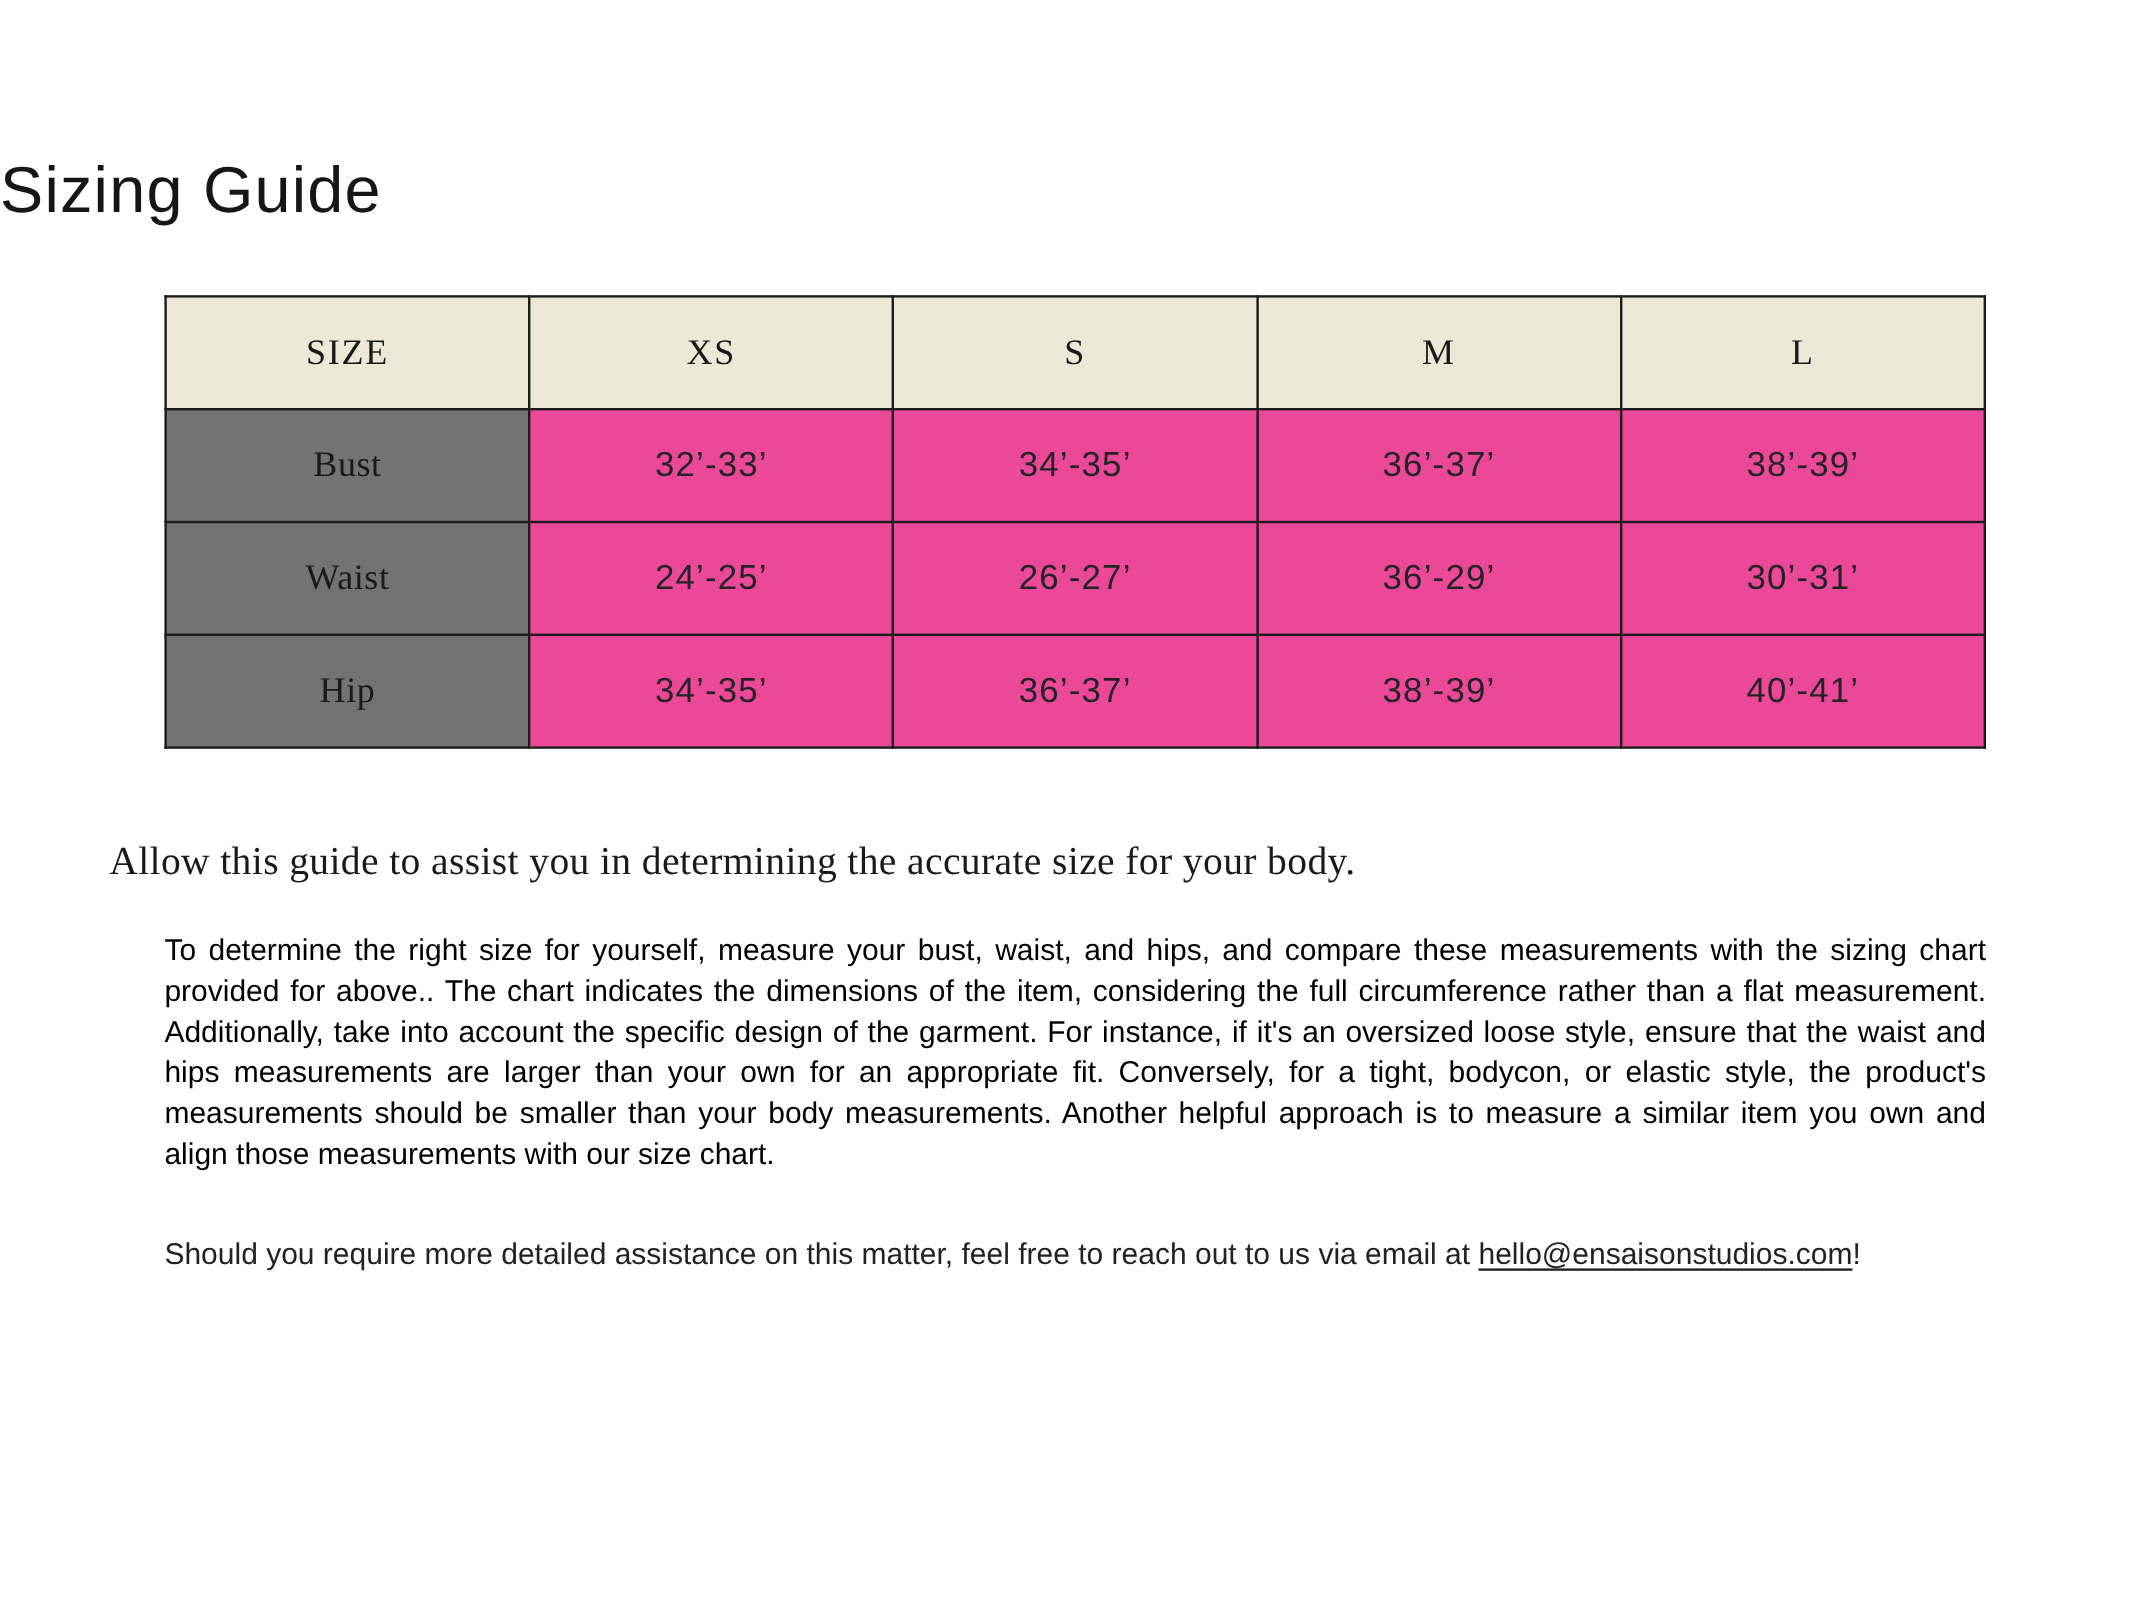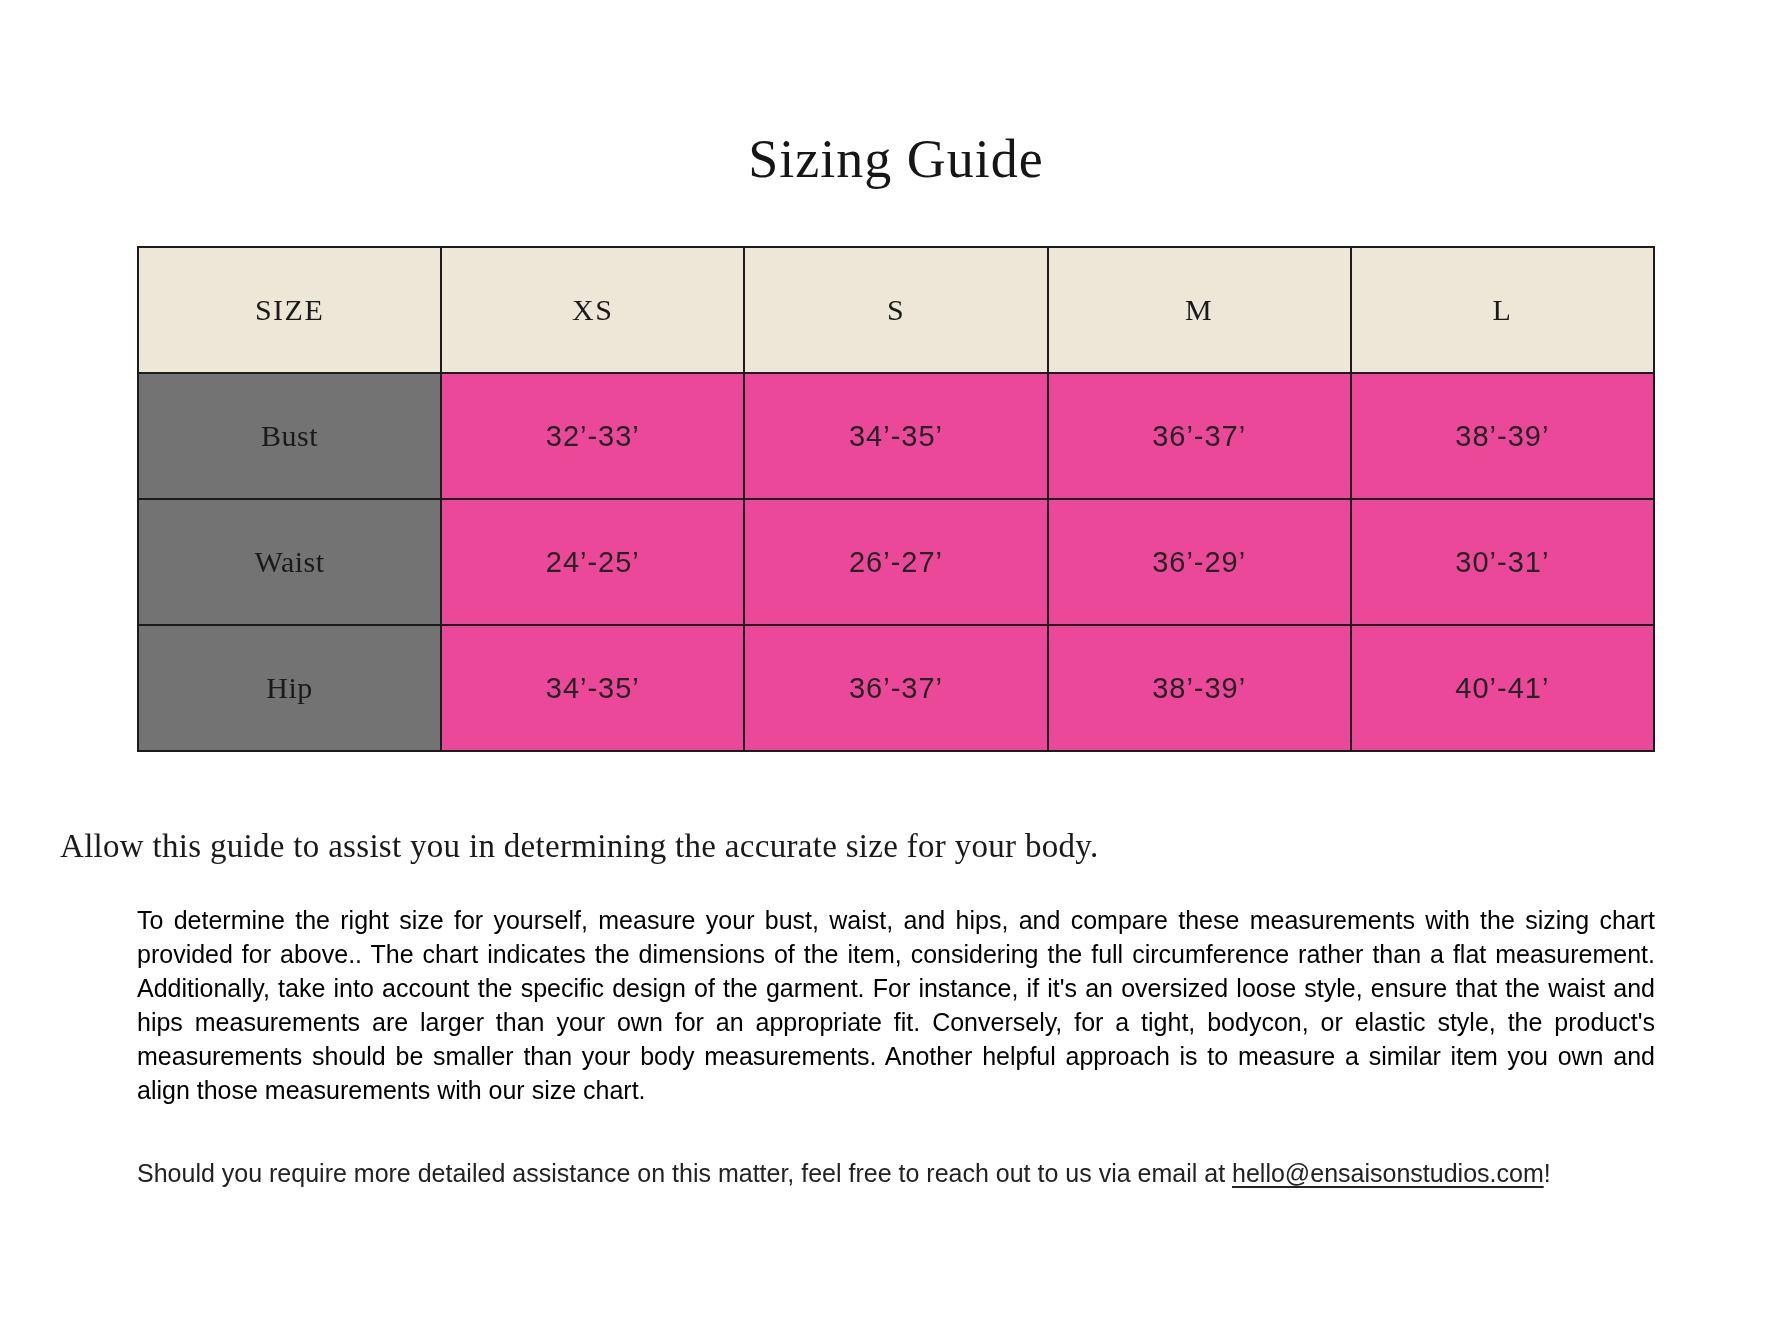--- a/index.html
+++ b/index.html
@@ -11,37 +11,37 @@
     font-family: "Liberation Sans", "DejaVu Sans", sans-serif;
     overflow: hidden;
   }
   .page {
     width: 1792px;
     height: 1344px;
     position: relative;
   }
   .page-title {
     margin: 128px 0 0 0;
-    text-align: center;
-    font-family: Liberation Serif, serif;
+    text-align: left;
+    font-family: Liberation Sans, sans-serif;
     font-weight: 400;
     font-size: 54px;
     letter-spacing: 1px;
     color: #161616;
   }
   table.size-table {
     margin: 56px 137px 0 137px;
     width: 1518px;
     border-collapse: collapse;
     table-layout: fixed;
   }
   table.size-table th,
   table.size-table td {
     border: 2px solid #1C1C1C;
-    height: 126px;
+    height: 94px;
     text-align: center;
     vertical-align: middle;
     font-weight: 400;
   }
   table.size-table th {
     background: #EDE7D8;
     font-family: "Liberation Serif", "DejaVu Serif", serif;
     font-size: 30px;
     letter-spacing: 1.5px;
     color: #1A1A1A;
@@ -54,21 +54,21 @@
     background: #737373;
   }
   table.size-table td.cell-value {
     font-family: "Liberation Sans", "DejaVu Sans", sans-serif;
     font-size: 29px;
     letter-spacing: 1px;
     color: #242424;
     background: #ec4899;
   }
   .subheading {
-    margin: 76px 137px 0 60px;
+    margin: 76px 137px 0 91px;
     font-family: "Liberation Serif", "DejaVu Serif", serif;
     font-weight: 400;
     font-size: 33px;
     letter-spacing: 0.3px;
     color: #1A1A1A;
   }
   .body-paragraph {
     margin: 38px 137px 0 137px;
     width: 1518px;
     font-size: 25px;

